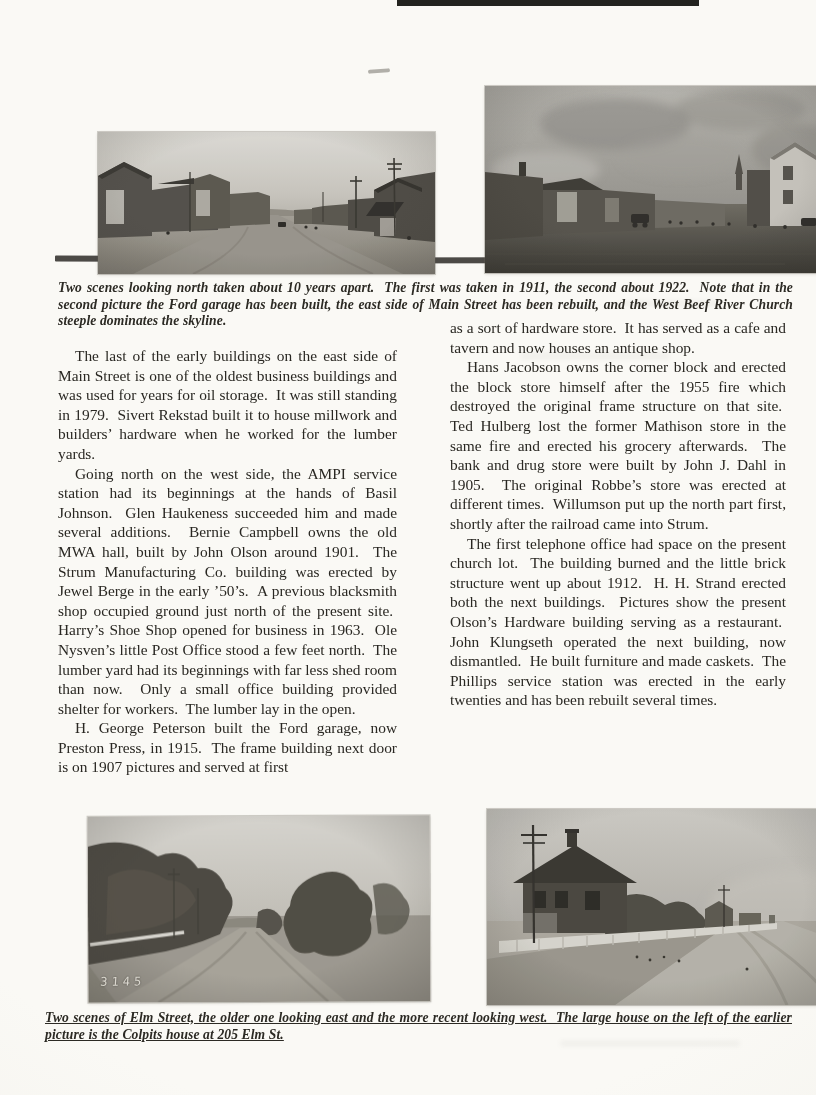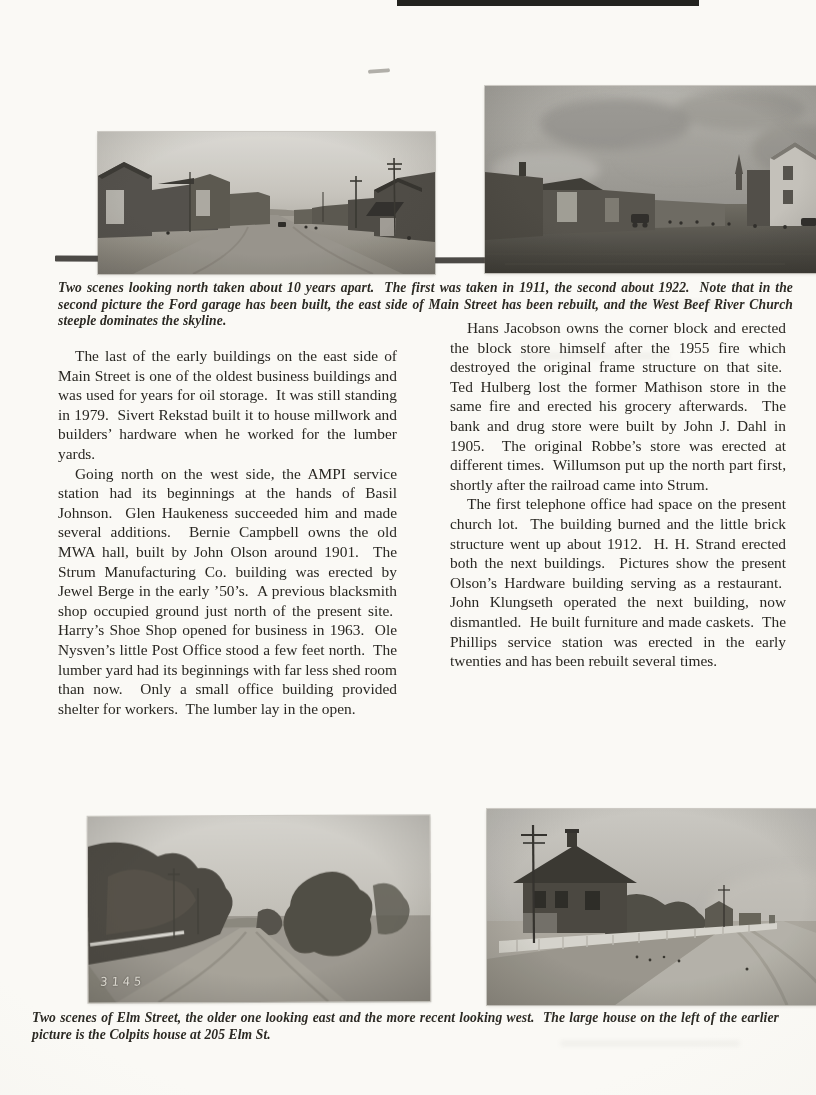--- a/index.html
+++ b/index.html
@@ -35,21 +35,21 @@
   .photo-br { left:447px; top:793px; width:341px; height:196px; }
   .inscription { position:absolute; left:12px; bottom:14px;
     font:12px "DejaVu Sans Mono", monospace; color:#dedbd2; letter-spacing:4px;
     opacity:.95; transform:skewX(-4deg); text-shadow:0 0 2px rgba(40,38,33,.6); }
 
   
   .caption { position:absolute; font-style:italic; font-weight:bold; font-size:13.6px;
     line-height:16.9px; color:#2c2a24; text-align:justify; letter-spacing:.1px;
     font-family:"Liberation Serif", serif; }
   .caption-top { left:58px; top:266px; width:735px; }
-  .caption-bottom { left:32px; top:996px; width:747px; }
+  .caption-bottom { left:45px; top:996px; width:747px;text-decoration:underline; }
 
   
   .column { position:absolute; top:318px; font-size:15.4px; line-height:19.6px;
     color:#292722; text-align:justify; font-family:"Liberation Serif", serif; }
   .col-left  { left:58px;  width:339px;margin-top:28px; }
   .col-right { left:450px; width:336px; }
   .column p { margin:0; }
   .column p.indent { text-indent:17px; }
 </style>
 </head>
@@ -191,22 +191,24 @@
       <path d="M0 168 H347 M20 178 H300" stroke="#514e46" stroke-width="1.5" opacity=".5" fill="none"></path>
       <rect width="347" height="187" fill="url(#g2v)"></rect>
     </svg>
   </figure>
 
   <p class="caption caption-top">Two scenes looking north taken about 10 years apart.&nbsp; The first was taken in 1911, the second about 1922.&nbsp; Note that in the second picture the Ford garage has been built, the east side of Main Street has been rebuilt, and the West Beef River Church steeple dominates the skyline.</p>
 
   <div class="column col-left">
     <p class="indent">The last of the early buildings on the east side of Main Street is one of the oldest business buildings and was used for years for oil storage.&nbsp; It was still standing in 1979.&nbsp; Sivert Rekstad built it to house millwork and builders’ hardware when he worked for the lumber yards.</p>
     <p class="indent">Going north on the west side, the AMPI service station had its beginnings at the hands of Basil Johnson.&nbsp; Glen Haukeness succeeded him and made several additions.&nbsp; Bernie Campbell owns the old MWA hall, built by John Olson around 1901.&nbsp; The Strum Manufacturing Co. building was erected by Jewel Berge in the early ’50’s.&nbsp; A previous blacksmith shop occupied ground just north of the present site.&nbsp; Harry’s Shoe Shop opened for business in 1963.&nbsp; Ole Nysven’s little Post Office stood a few feet north.&nbsp; The lumber yard had its beginnings with far less shed room than now.&nbsp; Only a small office building provided shelter for workers.&nbsp; The lumber lay in the open.</p>
+    <p class="indent">H. George Peterson built the Ford garage, now Preston Press, in 1915.&nbsp; The frame building next door is on 1907 pictures and served at first</p>
   </div>
   <div class="column col-right">
+    <p>as a sort of hardware store.&nbsp; It has served as a cafe and tavern and now houses an antique shop.</p>
     <p class="indent">Hans Jacobson owns the corner block and erected the block store himself after the 1955 fire which destroyed the original frame structure on that site.&nbsp; Ted Hulberg lost the former Mathison store in the same fire and erected his grocery afterwards.&nbsp; The bank and drug store were built by John J. Dahl in 1905.&nbsp; The original Robbe’s store was erected at different times.&nbsp; Willumson put up the north part first, shortly after the railroad came into Strum.</p>
     <p class="indent">The first telephone office had space on the present church lot.&nbsp; The building burned and the little brick structure went up about 1912.&nbsp; H. H. Strand erected both the next buildings.&nbsp; Pictures show the present Olson’s Hardware building serving as a restaurant.&nbsp; John Klungseth operated the next building, now dismantled.&nbsp; He built furniture and made caskets.&nbsp; The Phillips service station was erected in the early twenties and has been rebuilt several times.</p>
   </div>
 
   <figure class="photo photo-bl" aria-label="Elm Street looking east: tree-lined dirt road receding to the horizon">
     <svg viewBox="0 0 342 186" preserveAspectRatio="none">
       <defs>
         <linearGradient id="g3s" x1="0" y1="0" x2="0" y2="1">
           <stop offset="0" stop-color="#d8d6d0"></stop>
             <stop offset="1" stop-color="#bfbcb4"></stop>

